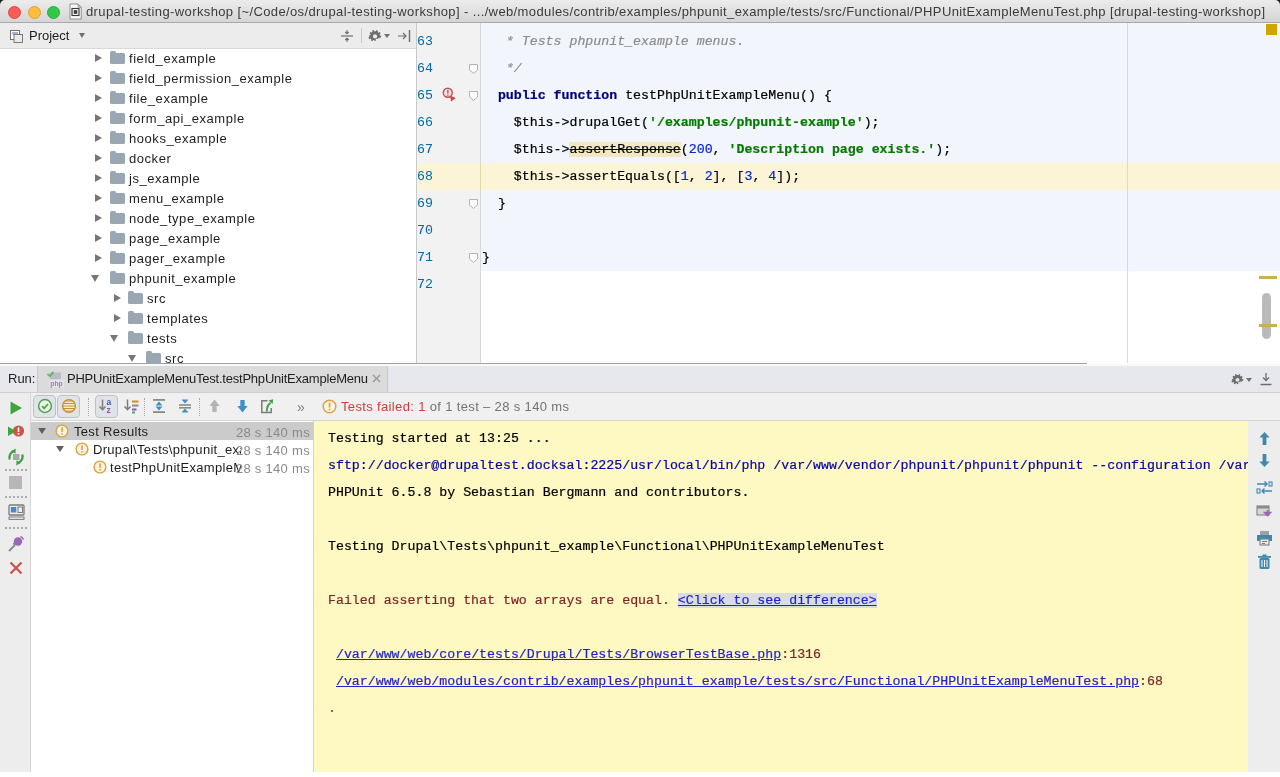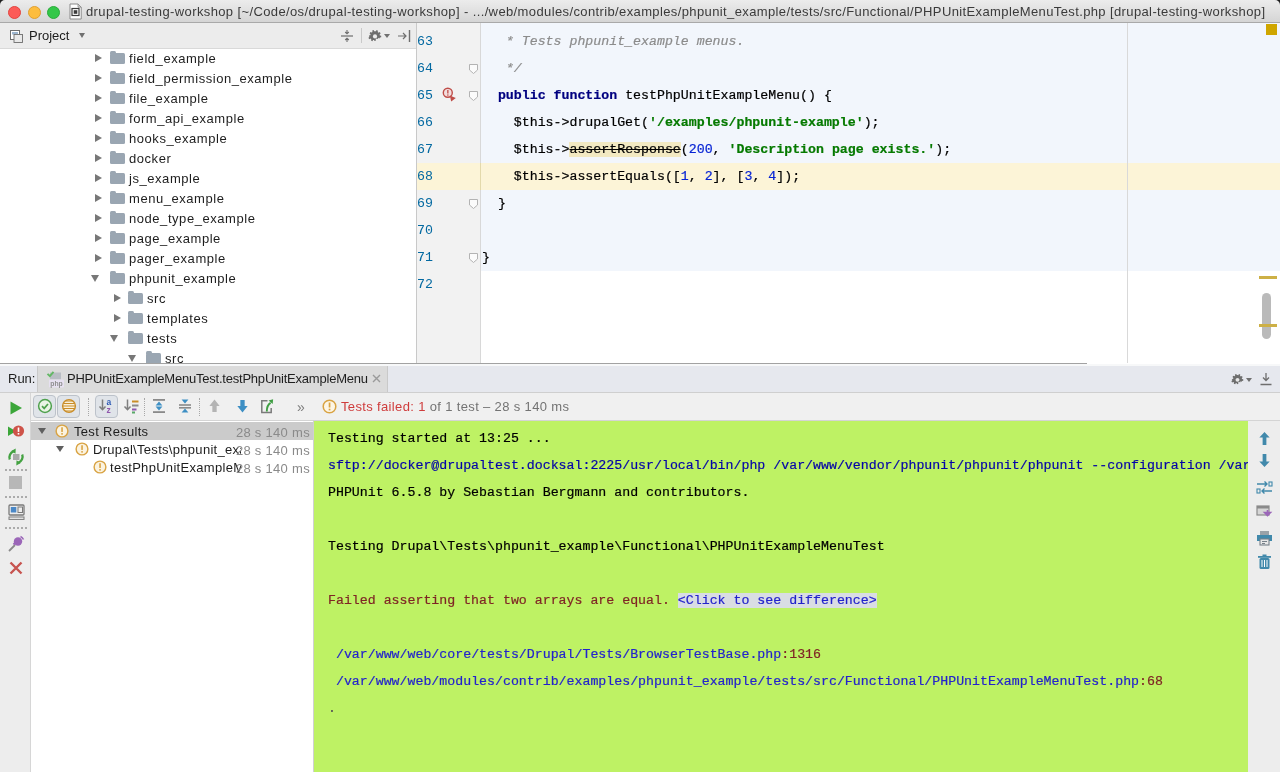--- a/index.html
+++ b/index.html
@@ -36,31 +36,31 @@
 .depr{background:#f2e9c2;text-decoration:line-through}
 #marginline{left:710px;top:0;width:1px;height:340px;background:#d9d9d9}
 .fold{position:absolute;left:51px}
 
 #runpanel{left:0;top:363px;width:1087px;height:414px;background:#ececec;border-top:1px solid #a2a2a2;box-sizing:border-box}
 #tabrow{left:0;top:0;width:1280px;height:29px;background:#e6e8ee;border-bottom:1px solid #cfcfcf;box-sizing:border-box}
 #runtab{left:37px;top:2px;width:351px;height:26px;background:#dbdbdb;border-left:1px solid #c9c9c9;border-right:1px solid #c9c9c9;box-sizing:border-box}
 #toolrow{left:31px;top:29px;width:1249px;height:27px;background:#f0f0f0}
 #stripe{left:0;top:29px;width:31px;height:380px;background:#ededed;border-right:1px solid #d6d6d6;box-sizing:border-box}
 #treepane{left:31px;top:56px;width:282px;height:352px;background:#ffffff;border-top:1px solid #d4d4d4;box-sizing:border-box}
-#console{left:313px;top:56px;width:935px;height:352px;background:#bef264;border-top:1px solid #d4d4d4;border-left:1px solid #d0d0d0;box-sizing:border-box}
+#console{left:313px;top:56px;width:935px;height:352px;background:#fef9c3;border-top:1px solid #d4d4d4;border-left:1px solid #d0d0d0;box-sizing:border-box}
 #rstrip{left:1248px;top:56px;width:32px;height:352px;background:#ededed;border-top:1px solid #d4d4d4;box-sizing:border-box}
 #botwhite{left:0;top:408px;width:1280px;height:6px;background:#fff}
 .pressed{position:absolute;top:2px;height:23px;background:#e0e4e9;border:1px solid #bcc2ca;border-radius:4px;box-sizing:border-box}
 .sepv{position:absolute;top:5px;width:1px;height:18px;border-left:1px dotted #a8a8a8}
 .rrow{position:absolute;left:0;width:282px;height:18px;font-size:13px;color:#1d1d1d;letter-spacing:0.3px}
 .rtime{position:absolute;right:3px;top:3px;color:#8a8a8a;font-size:13px}
 .conline{position:absolute;left:14px;height:27px;line-height:27px;font-family:"Liberation Mono",monospace;font-size:13.25px;white-space:pre;color:#000;-webkit-text-stroke:0.2px}
 .blue{color:#0404a8}
 .maroon{color:#7f2525}
-.clink{color:#2323cc;}
+.clink{color:#2323cc;text-decoration:underline}
 </style>
 </head>
 <body>
 
 <div class="abs corner" style="left:0"></div>
 <div class="abs corner" style="left:1274px"></div>
 <div id="titlebar" class="abs">
   <div class="abs light" style="left:8px;background:#fc5b57;border:0.5px solid #e2443e"></div>
   <div class="abs light" style="left:27.5px;background:#fdbd3e;border:0.5px solid #e0a032"></div>
   <div class="abs light" style="left:47px;background:#33c748;border:0.5px solid #2aab3a"></div>

